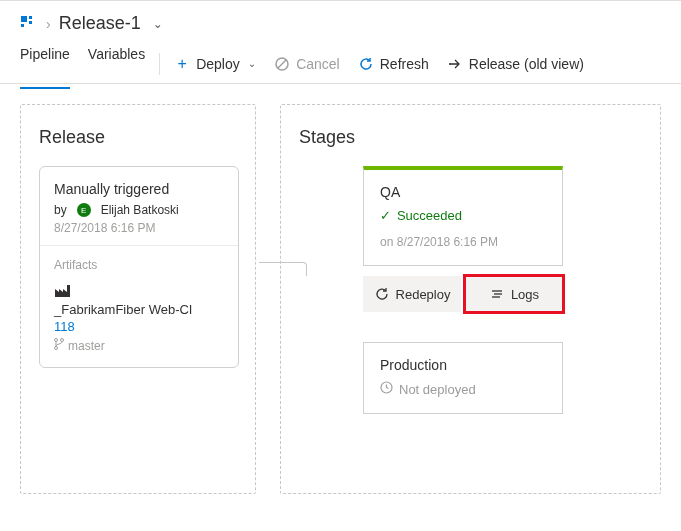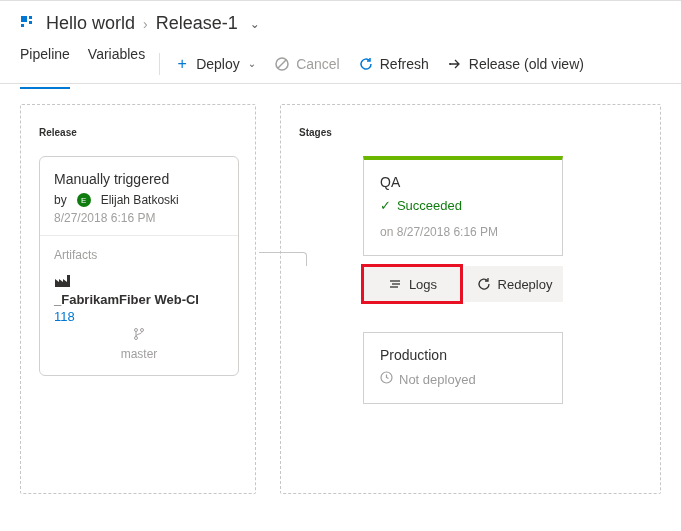--- a/index.html
+++ b/index.html
@@ -42,38 +42,38 @@
   .small-chev { color:#605e5c; font-size:10px; margin-left:2px; }
   .content { display:flex; padding: 20px; gap: 24px; height: 430px; }
   .panel {
     border: 1px dashed #c8c6c4;
     border-radius: 2px;
     padding: 22px 18px;
     position: relative;
   }
   .panel-release { width: 236px; height: 390px; }
   .panel-stages { flex:1; height: 390px; }
-  .panel-title { font-weight:700; font-size:10px; margin-bottom:18px; }
+  .panel-title { font-weight:400; font-size:18px; margin-bottom:18px; }
   .card {
     border: 1px solid #d2d0ce;
     border-radius: 6px;
     background:#fff;
     overflow:hidden;
   }
   .release-card { width: 200px; }
   .release-top { padding: 14px 14px 10px; border-bottom:1px solid #eaeaea; }
   .rc-title { font-size:14px; color:#323130; margin-bottom:6px; }
   .rc-by { font-size:12px; color:#323130; display:flex; align-items:center; gap:10px; }
   .avatar { width:14px; height:14px; border-radius:50%; background:#107c10; color:#fff; font-size:8px; display:inline-flex; align-items:center; justify-content:center; }
   .rc-date { font-size:12px; color:#a19f9d; margin-top:4px; }
   .release-mid { padding: 12px 14px 14px; }
   .artifacts-lbl { font-size:12px; color:#a19f9d; margin-bottom:10px; }
-  .artifact-name { font-size:13px; color:#323130; margin-top:4px;font-weight:bold; }
+  .artifact-name { font-size:13px; color:#323130; margin-top:4px; }
   .artifact-id { font-size:13px; color:#0078d4; margin-top:2px; }
-  .branch { font-size:12px; color:#a19f9d; margin-top:4px; display:flex; align-items:center; gap:4px;flex-direction:column; }
+  .branch { font-size:12px; color:#a19f9d; margin-top:4px; display:flex; align-items:center; gap:4px; }
   .factory-icon svg { display:block; }
   .stage-card {
     width: 200px;
     border:1px solid #d2d0ce;
     background:#fff;
     position:relative;
   }
   .stage-qa { border-top:4px solid #6bb700; }
   .stage-body { padding:14px 16px 16px; }
   .stage-name { font-size:14px; color:#323130; margin-bottom:8px; }
@@ -112,21 +112,20 @@
 
 <div class="header">
   <span class="logo-icon">
     <svg width="18" height="18" viewBox="0 0 18 18">
         <rect x="1" y="1" width="6" height="6" fill="#0078d4"></rect>
         <rect x="9" y="1" width="3" height="3" fill="#0078d4"></rect>
         <rect x="9" y="6" width="3" height="3" fill="#0078d4"></rect>
         <rect x="1" y="9" width="3" height="3" fill="#0078d4"></rect>
       </svg>
   </span>
-  <span class="breadcrumb-root">Hello world</span>
   <span class="breadcrumb-sep">›</span>
   <span class="breadcrumb-current">Release-1</span>
   <span class="chevron-down">⌄</span>
 </div>
 
 <div class="toolbar">
   <div class="tabs">
     <div class="tab active">Pipeline</div>
     <div class="tab">Variables</div>
   </div>
@@ -216,38 +215,38 @@
             <span class="check-icon">✓</span>
             <span>Succeeded</span>
           </div>
           <div class="stage-time">
             <span>on</span>
             <span>8/27/2018 6:16 PM</span>
           </div>
         </div>
       </div>
       <div class="stage-actions">
+        <button class="stage-action-btn">
+          <span class="icon">
+            <svg width="14" height="14" viewBox="0 0 14 14">
+                <path d="M12 7a5 5 0 1 1-1.5-3.5" fill="none" stroke="#323130" stroke-width="1.3"></path>
+                <path d="M11 1v3h-3" fill="none" stroke="#323130" stroke-width="1.3"></path>
+              </svg>
+          </span>
+          <span>Redeploy</span>
+        </button>
         <button class="stage-action-btn logs-highlight">
           <span class="icon">
             <svg width="14" height="14" viewBox="0 0 14 14">
                 <line x1="2" y1="4" x2="12" y2="4" stroke="#323130" stroke-width="1.3"></line>
                 <line x1="4" y1="7" x2="12" y2="7" stroke="#323130" stroke-width="1.3"></line>
                 <line x1="2" y1="10" x2="10" y2="10" stroke="#323130" stroke-width="1.3"></line>
               </svg>
           </span>
           <span>Logs</span>
-        </button>
-        <button class="stage-action-btn">
-          <span class="icon">
-            <svg width="14" height="14" viewBox="0 0 14 14">
-                <path d="M12 7a5 5 0 1 1-1.5-3.5" fill="none" stroke="#323130" stroke-width="1.3"></path>
-                <path d="M11 1v3h-3" fill="none" stroke="#323130" stroke-width="1.3"></path>
-              </svg>
-          </span>
-          <span>Redeploy</span>
         </button>
       </div>
 
       <div class="stage-card stage-prod">
         <div class="stage-body">
           <div class="stage-name">Production</div>
           <div class="stage-status notdeployed">
             <span class="clock-icon">
               <svg width="13" height="13" viewBox="0 0 13 13">
                   <circle cx="6.5" cy="6.5" r="5.5" fill="none" stroke="#a19f9d" stroke-width="1.2"></circle>

